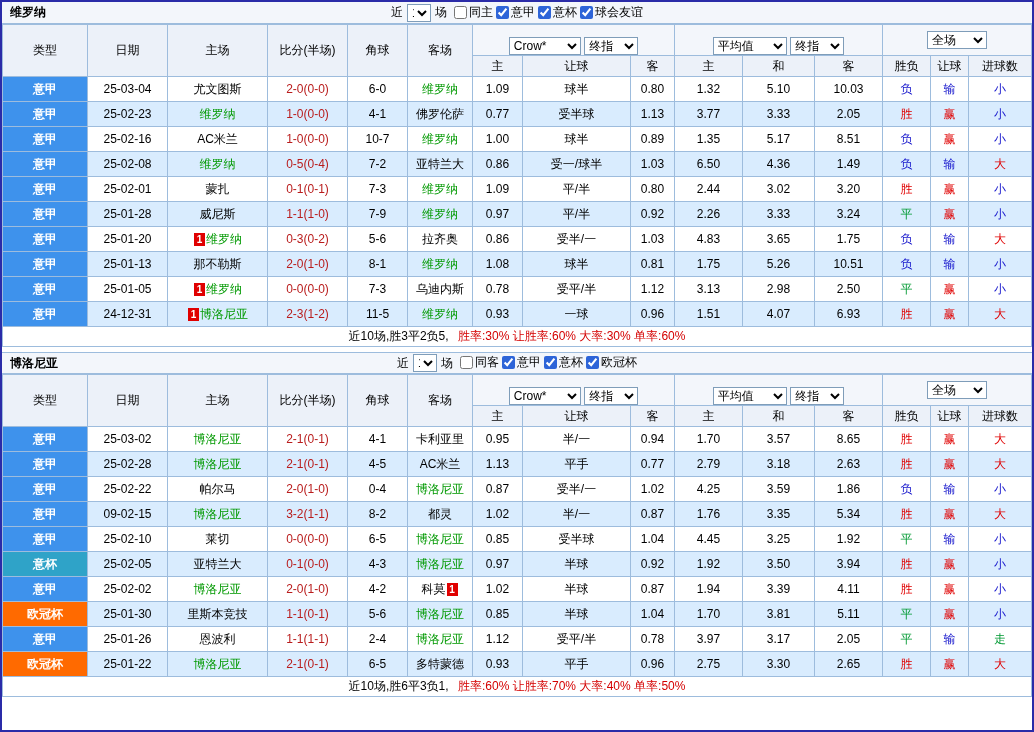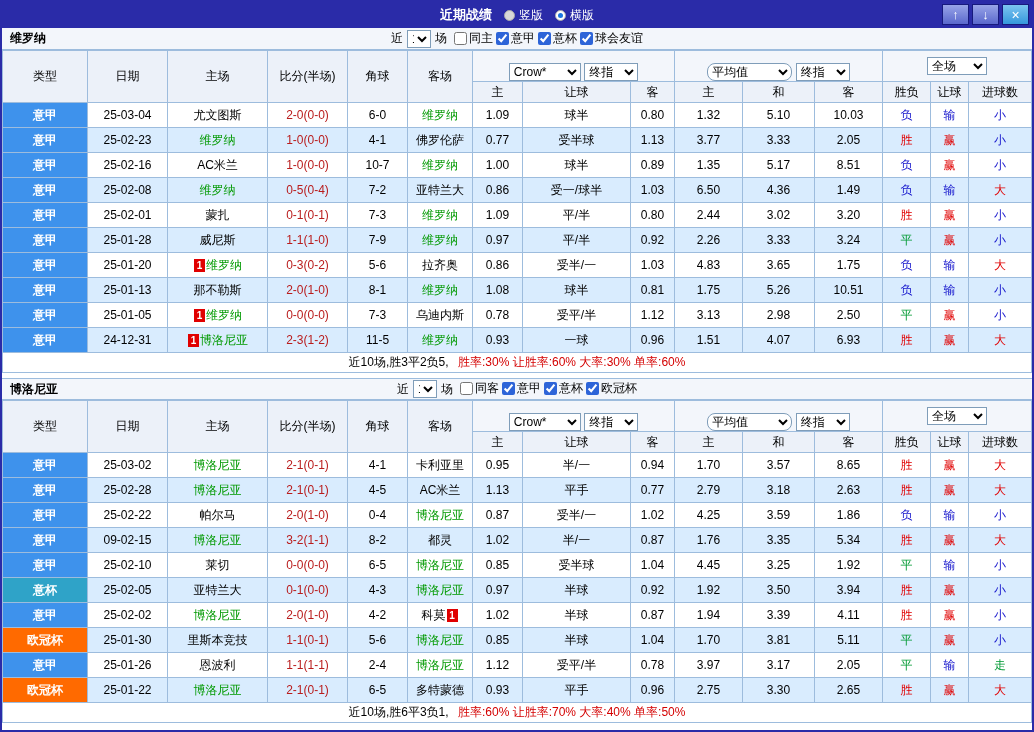--- a/index.html
+++ b/index.html
@@ -66,21 +66,21 @@
   }
   .team-label { position: absolute; left: 8px; font-weight: bold; }
   .filter-controls { margin: 0 auto; display: flex; align-items: center; gap: 4px; }
   select {
     font-size: 12px; font-family: inherit; height: 18px;
     border: 1px solid #7f9db9; background: #fff; padding: 0;
   }
   .sel-count { width: 24px; }
   .sel-company { width: 72px; }
   .sel-stage { width: 54px; margin-top: 12px; }
-  .sel-avg { width: 85px; border-radius: 8px; }
+  .sel-avg { width: 74px; }
   .sel-scope { width: 60px; }
   .check-label { display: inline-flex; align-items: center; gap: 2px; margin-left: 3px; cursor: pointer; }
   input[type=checkbox] { width: 13px; height: 13px; margin: 0; accent-color: #2d64d8; }
   
   table { width: 100%; border-collapse: collapse; table-layout: fixed; }
   th, td {
     border: 1px solid #9dbcdd;
     text-align: center;
     padding: 0 1px;
     white-space: nowrap;
@@ -101,38 +101,20 @@
   }
   .res { font-weight: normal; }
   tfoot td { height: 20px; background: #fff; border: 1px solid #9dbcdd; }
   .rates { color: #d40000; margin-left: 6px; }
 </style>
 </head>
 <body>
 
 <div class="window">
 
-  <div class="titlebar">
-    <div class="titlebar-center">
-      <span class="win-title">近期战绩</span>
-      <label class="radio-label">
-        <span class="radio-circle"></span>
-        <span>竖版</span>
-      </label>
-      <label class="radio-label">
-        <span class="radio-circle sel"></span>
-        <span>横版</span>
-      </label>
-    </div>
-    <div class="titlebar-btns">
-      <button class="tb-btn"><span>↑</span></button>
-      <button class="tb-btn"><span>↓</span></button>
-      <button class="tb-btn close"><span>×</span></button>
-    </div>
-  </div>
 
   <div class="section">
     <div class="filter-bar" style="border-top:none;">
       <span class="team-label">维罗纳</span>
       <div class="filter-controls">
         <span>近</span>
         <select class="sel-count">
           <option>10</option>
         </select>
         <span>场</span>

